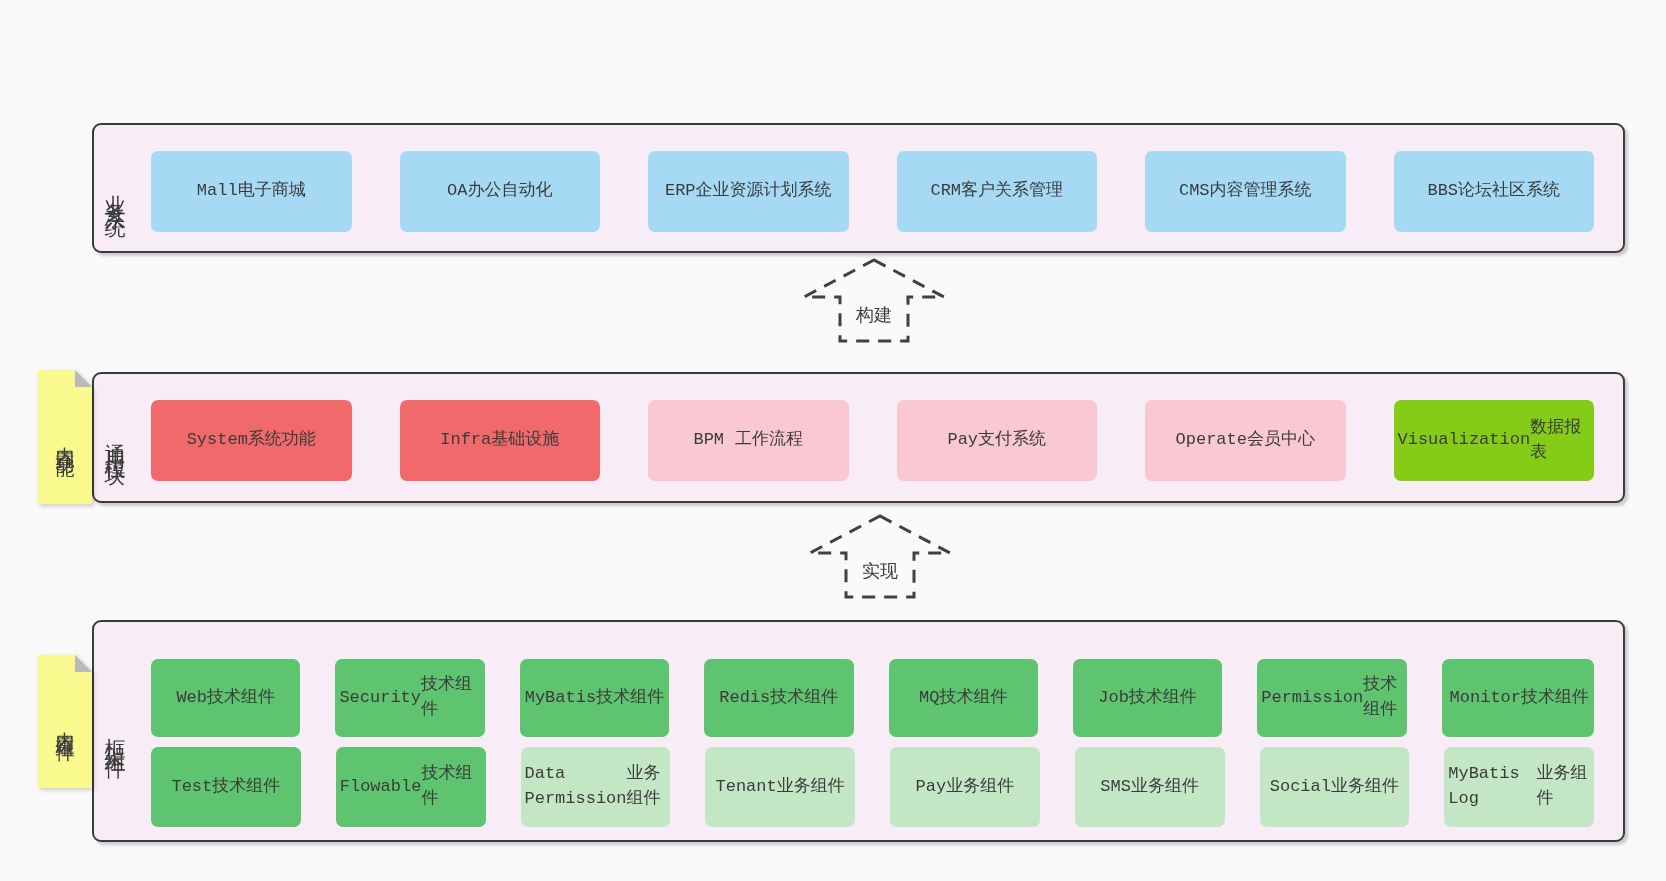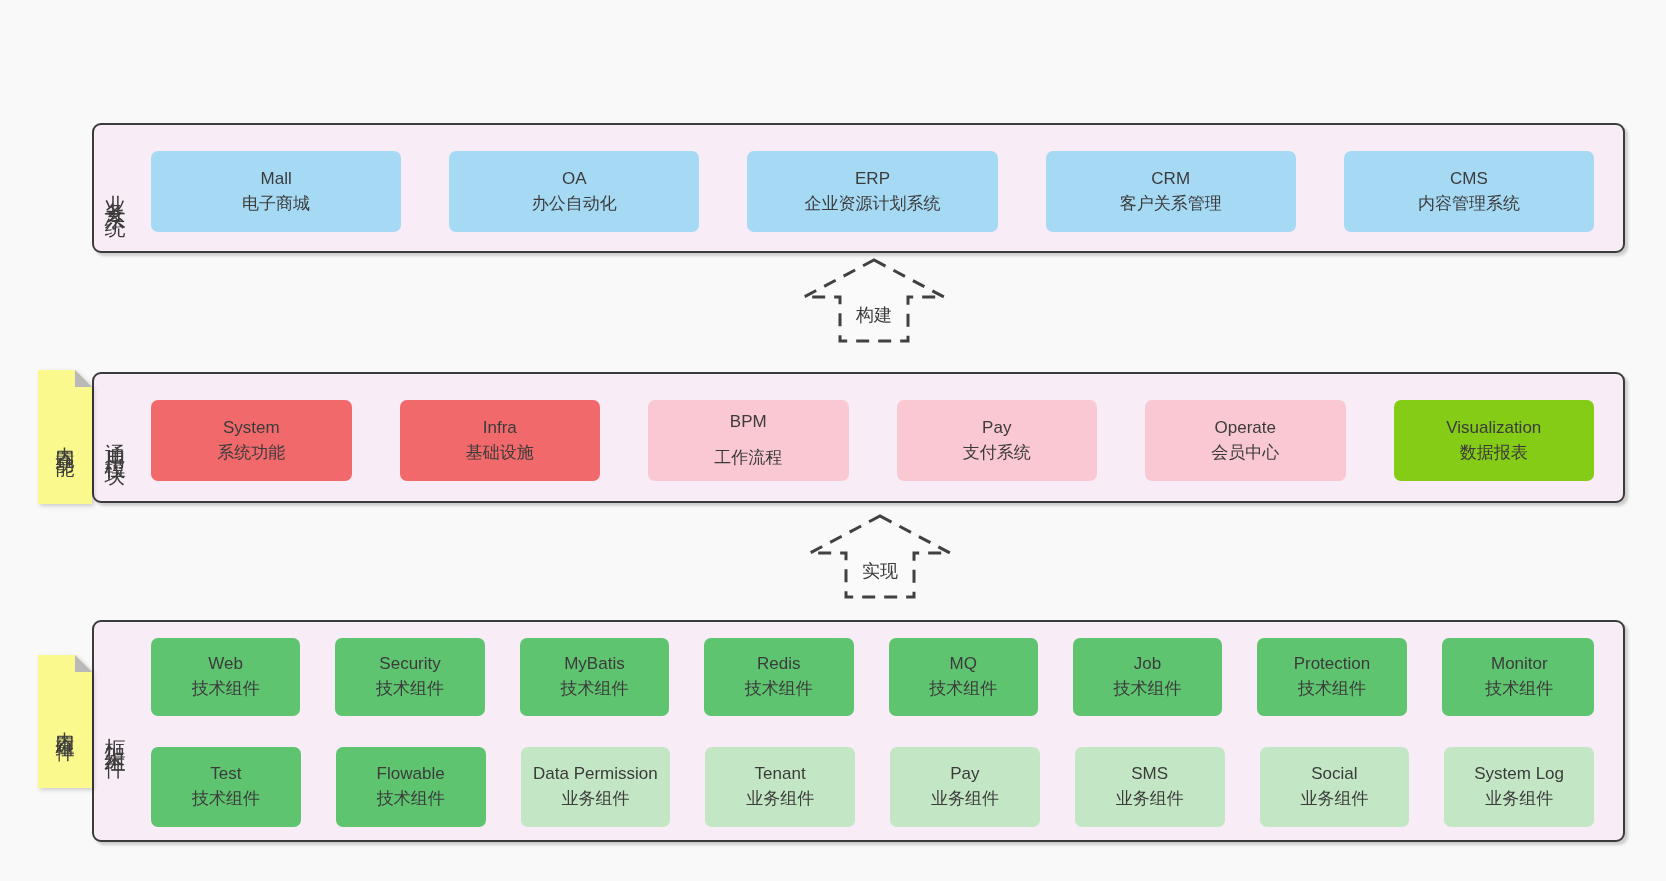--- a/index.html
+++ b/index.html
@@ -33,32 +33,32 @@
     text-indent:7px;
   }
 
   .row{
     position:absolute;left:57px;right:29px;
     display:flex;
   }
   .gap-wide{gap:48px;}
   .gap-narrow{gap:35px;}
   .row-a{top:26px;height:81px;}
-  .row-b{top:16px;height:78px;}
+  .row-b{top:37px;height:78px;}
   .row-c{top:125px;height:80px;}
 
   .box{
     flex:1 1 0;
     border-radius:7px;
-    display:flex;flex-direction:column;
+    display:flex;flex-direction:row;
     align-items:center;justify-content:center;
-    text-align:right;
+    text-align:left;
     font-size:17px;line-height:1.45;
     color:#3b3b3b;
-    padding:2px 4px;box-sizing:border-box;
+    padding:2px 4px;box-sizing:border-box;font-family:Liberation Mono, monospace;
   }
 
   
   .sticky{
     position:absolute;left:38px;width:54px;
     filter:drop-shadow(2px 2px 2px rgba(0,0,0,0.18));
   }
   .sticky-body{
     position:absolute;inset:0;
     background:#f9f98d;
@@ -106,20 +106,24 @@
           <div>企业资源计划系统</div>
         </div>
         <div class="box" style="background: rgb(166, 218, 244);">
           <div>CRM</div>
           <div>客户关系管理</div>
         </div>
         <div class="box" style="background: rgb(166, 218, 244);">
           <div>CMS</div>
           <div>内容管理系统</div>
         </div>
+        <div class="box" style="background: rgb(166, 218, 244);">
+          <div>BBS</div>
+          <div>论坛社区系统</div>
+        </div>
       </div>
   </section>
 
   <svg class="arrow arrow-1" viewBox="0 0 148 88">
     <path d="M74 3 L144 40 L108 40 L108 84 L40 84 L40 40 L4 40 Z" fill="#fafafa" stroke="#414141" stroke-width="3" stroke-dasharray="13 9"></path>
     <text x="74" y="64" text-anchor="middle" font-size="18" fill="#3b3b3b">构建</text>
   </svg>
 
   <section class="panel panel-2">
     <div class="vlabel">通用模块</div>
@@ -182,21 +186,21 @@
         </div>
         <div class="box" style="background: rgb(95, 196, 112);">
           <div>MQ</div>
           <div>技术组件</div>
         </div>
         <div class="box" style="background: rgb(95, 196, 112);">
           <div>Job</div>
           <div>技术组件</div>
         </div>
         <div class="box" style="background: rgb(95, 196, 112);">
-          <div>Protection</div>
+          <div>Permission</div>
           <div>技术组件</div>
         </div>
         <div class="box" style="background: rgb(95, 196, 112); padding-left: 7px;">
           <div>Monitor</div>
           <div>技术组件</div>
         </div>
       </div>
     <div class="row gap-narrow row-c">
         <div class="box" style="background: rgb(95, 196, 112);">
           <div>Test</div>
@@ -220,21 +224,21 @@
         </div>
         <div class="box" style="background: rgb(195, 231, 197);">
           <div>SMS</div>
           <div>业务组件</div>
         </div>
         <div class="box" style="background: rgb(195, 231, 197);">
           <div>Social</div>
           <div>业务组件</div>
         </div>
         <div class="box" style="background: rgb(195, 231, 197);">
-          <div>System Log</div>
+          <div>MyBatis Log</div>
           <div>业务组件</div>
         </div>
       </div>
   </section>
   <div class="sticky sticky-2">
     <div class="sticky-body"></div>
     <div class="fold"></div>
     <div class="sticky-text">内置组件</div>
   </div>
 

